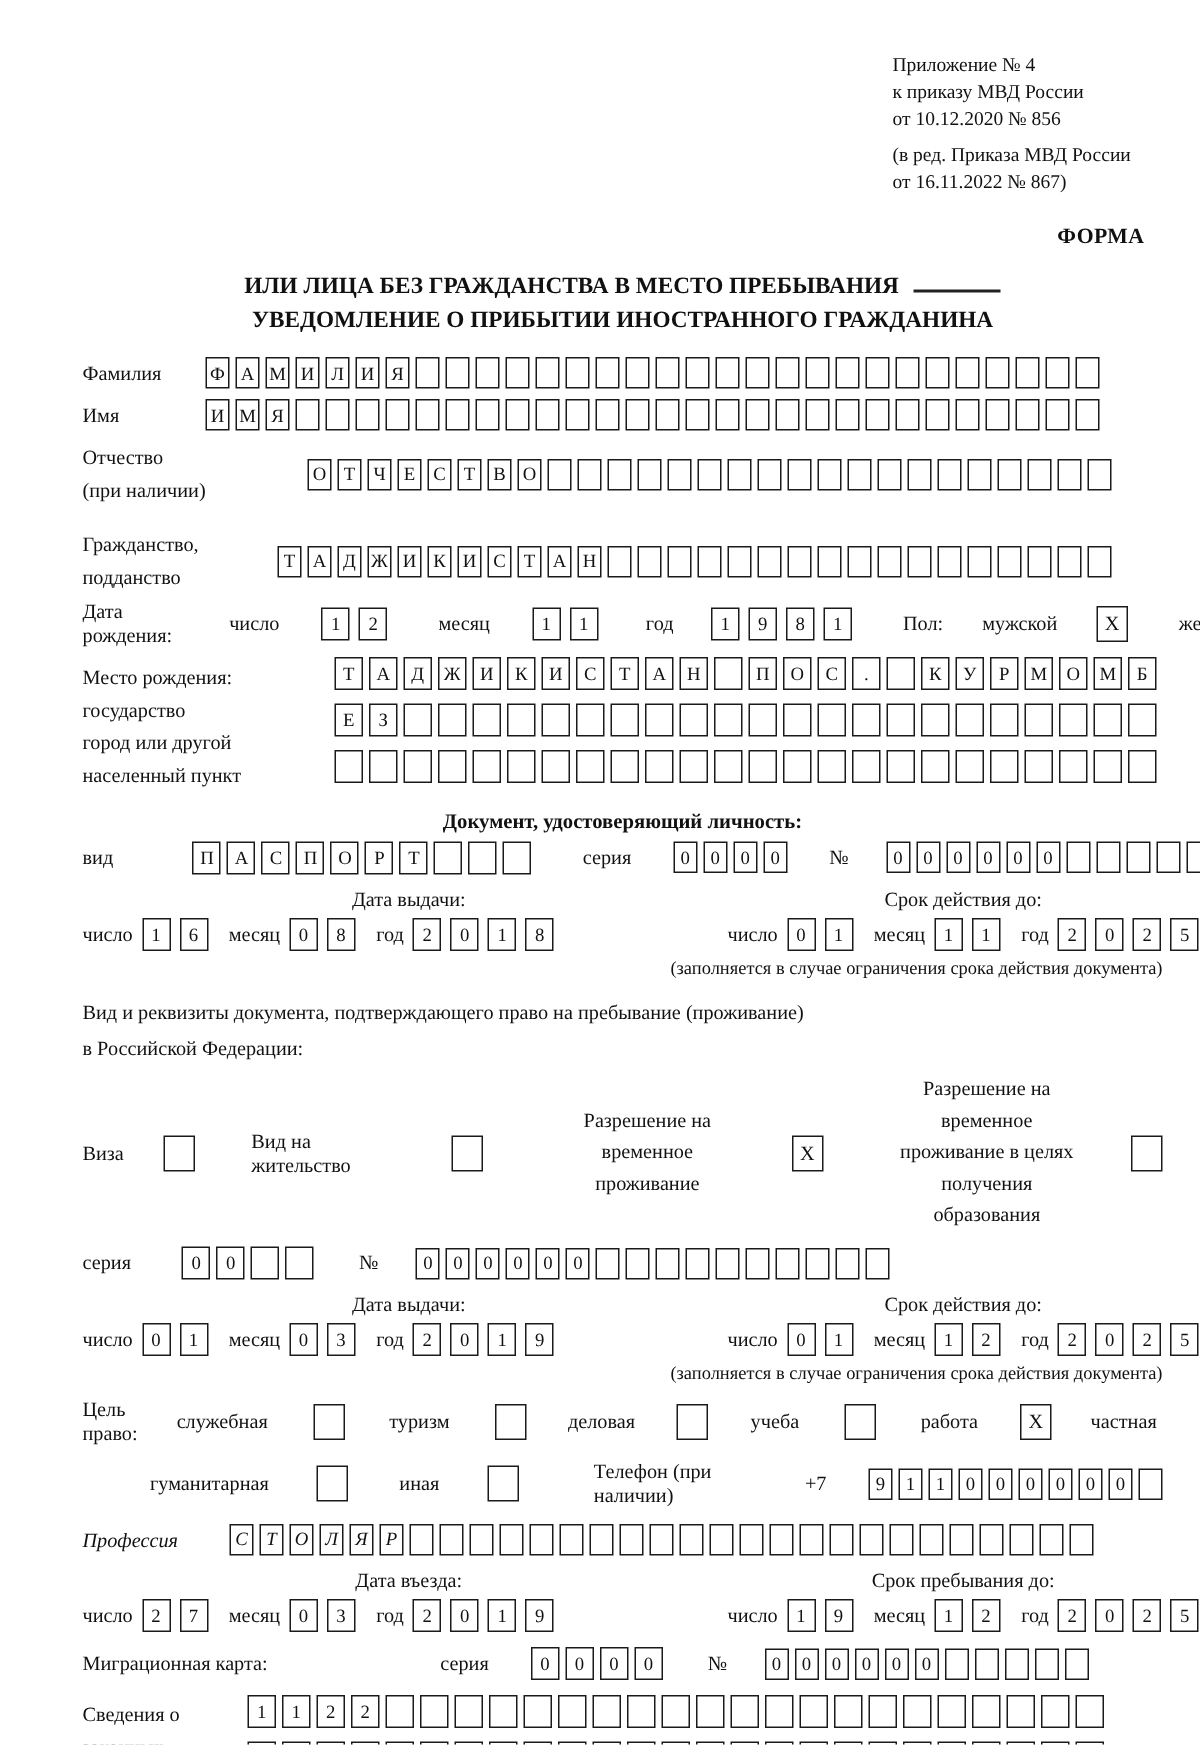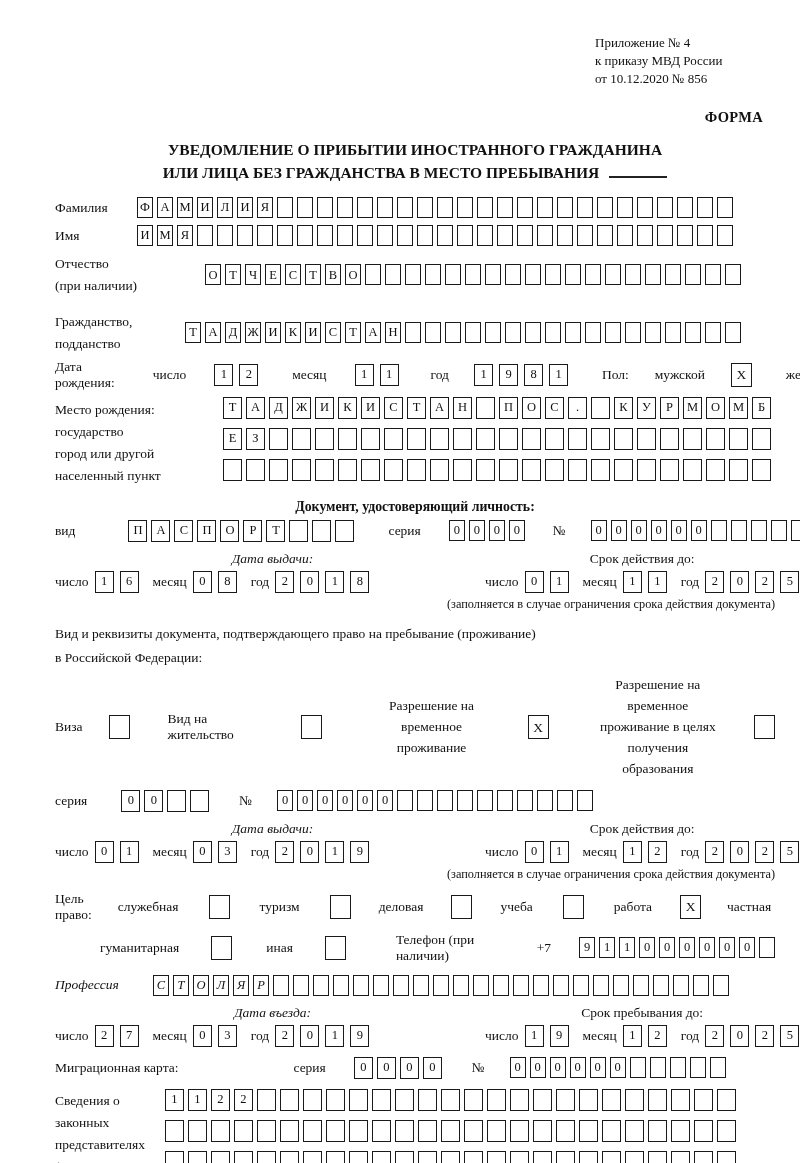--- a/index.html
+++ b/index.html
@@ -47,45 +47,49 @@
   .ml45{margin-left:45px;} .ml95{margin-left:95px;}
   .mr5{margin-right:5px;} .mr8{margin-right:8px;}
 
   .docheading{margin-top:9px;text-align:center;font-weight:bold;font-size:13.8px;}
 
   
   .dates{display:flex;margin-top:9px;font-size:13.5px;}
   .dhalf-l{flex:0 0 395px;}
   .dhalf-r{flex:0 0 310px;margin-left:35px;}
   .dhdr{text-align:center;margin-bottom:4px;}
-  .dhalf-l .dhdr{padding-left:40px;font-style:italic;}
+  .dhalf-l .dhdr{padding-left:40px;}
   .dline{display:flex;align-items:center;}
   .dline .dl{margin-right:6px;}
   .dline .dg{margin-left:14px;margin-right:6px;}
   .note{margin-top:4px;text-align:right;font-size:12.3px;}
 
   .residence-text{margin-top:10px;font-size:13.5px;line-height:1.8;}
   .cblabel{text-align:center;line-height:1.55;}
 </style>
 </head>
 <body>
 
 <div class="page">
 
   <div class="refblock">
     <div>Приложение № 4</div>
     <div>к приказу МВД России</div>
     <div>от 10.12.2020 № 856</div>
+    <div class="grp2">
+      <div>(в ред. Приказа МВД России</div>
+      <div>от 16.11.2022 № 867)</div>
+    </div>
   </div>
 
   <div class="forma">ФОРМА</div>
 
   <div class="title">
+    <div><span>ИЛИ ЛИЦА БЕЗ ГРАЖДАНСТВА В МЕСТО ПРЕБЫВАНИЯ</span><span class="blankline"></span></div>
     <div>УВЕДОМЛЕНИЕ О ПРИБЫТИИ ИНОСТРАННОГО ГРАЖДАНИНА</div>
-    <div><span>ИЛИ ЛИЦА БЕЗ ГРАЖДАНСТВА В МЕСТО ПРЕБЫВАНИЯ</span><span class="blankline"></span></div>
   </div>
 
 
   <div class="frow" style="margin-top:13px;">
     <div class="lblcol w62">Фамилия</div>
     <div class="boxrow">
         <span class="cbox">Ф</span>
         <span class="cbox">А</span>
         <span class="cbox">М</span>
         <span class="cbox">И</span>

